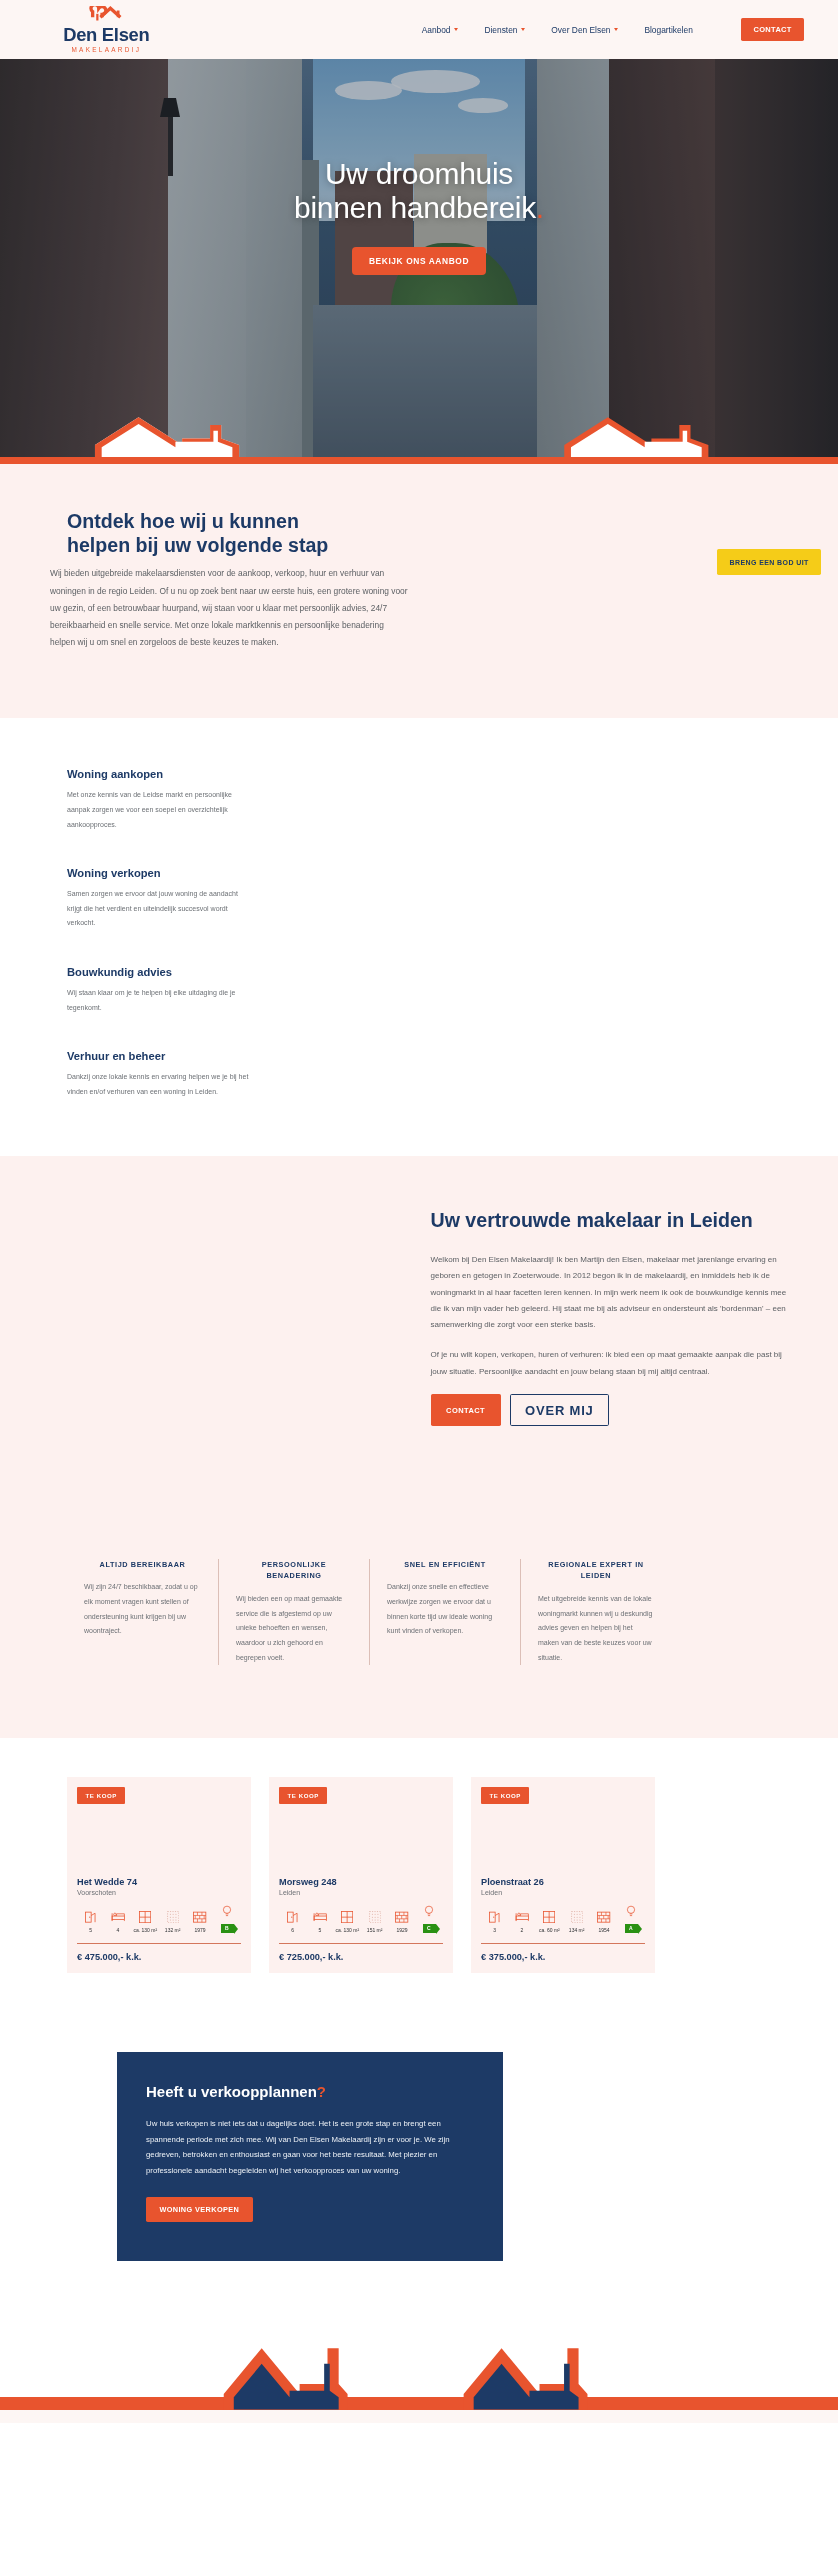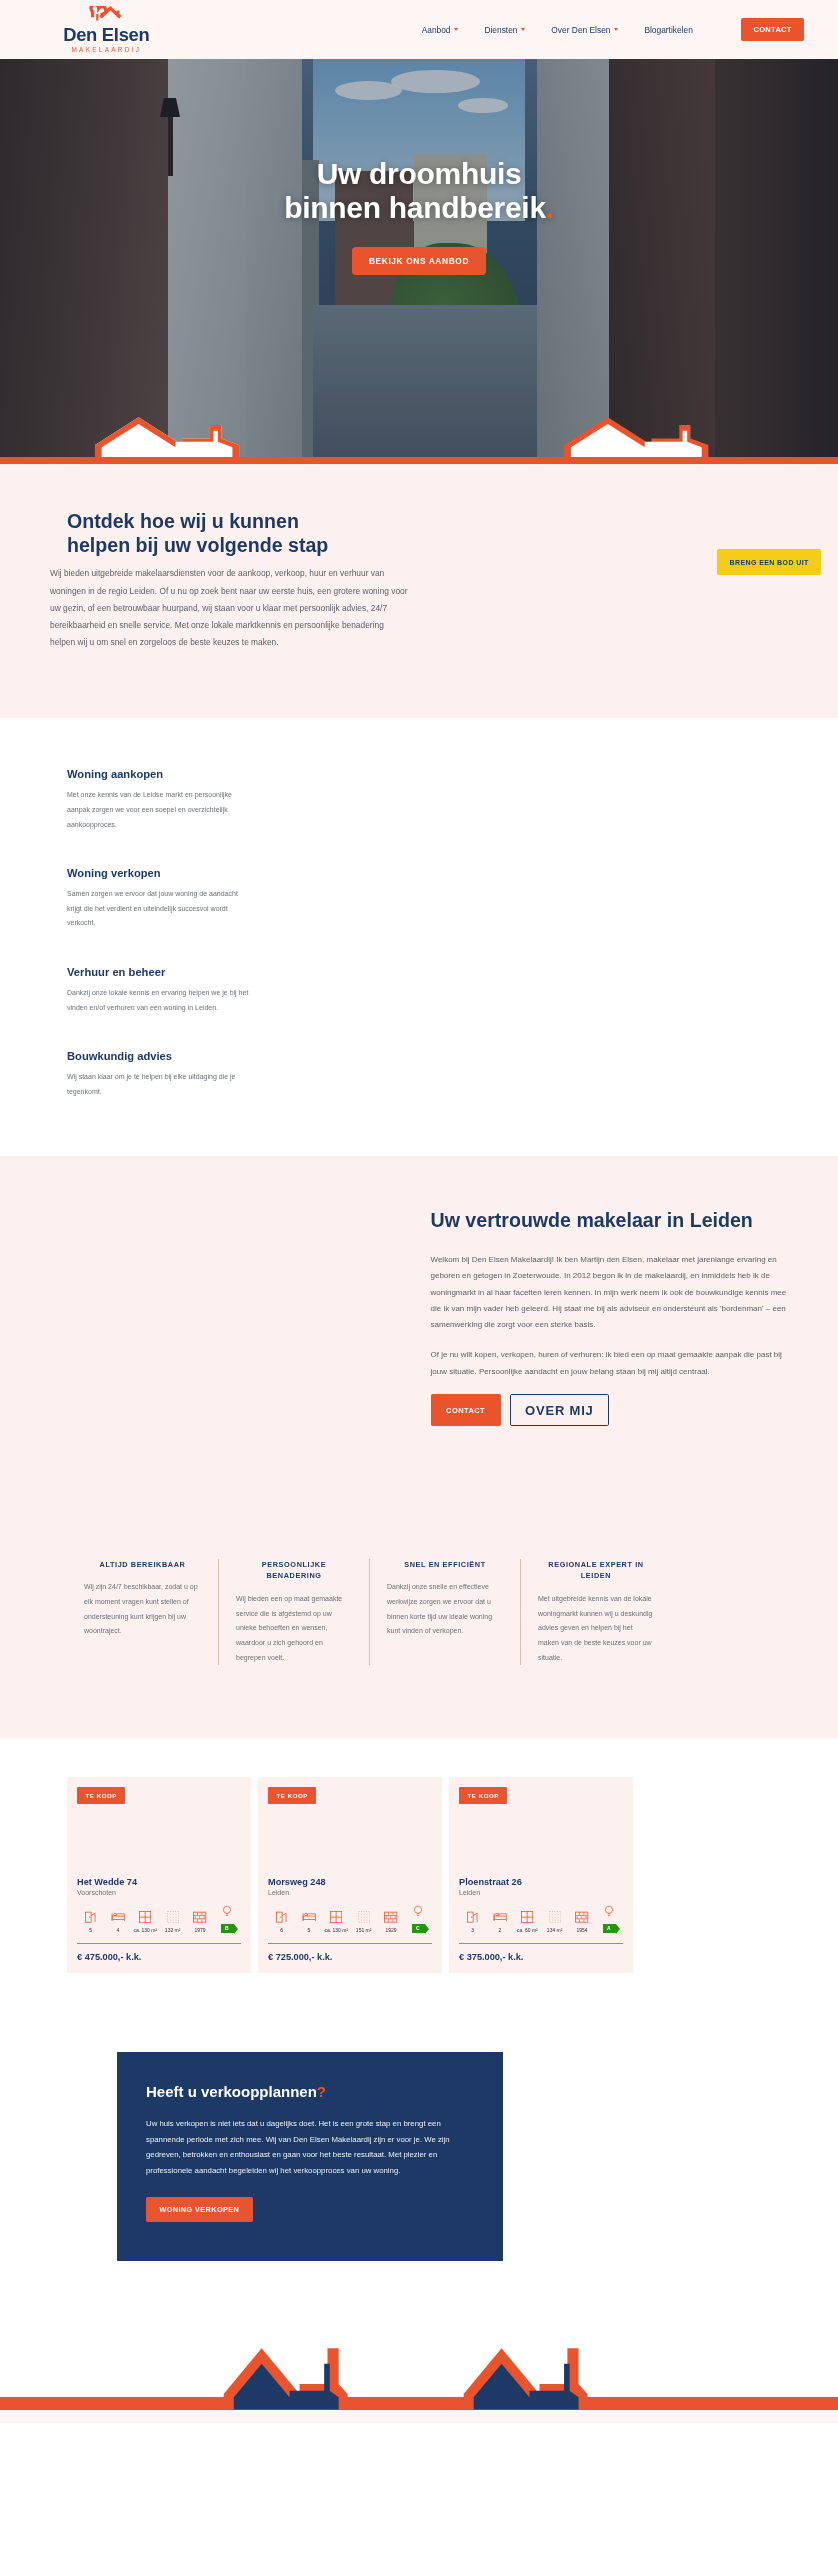--- a/index.html
+++ b/index.html
@@ -56,21 +56,21 @@
     position:absolute; left:313px; top:0; width:212px; height:162px;
     background: linear-gradient(180deg,#7fb4dd 0%, #a9cfe8 60%, #cfe2ef 100%);
   }
   .cloud { position:absolute; background:rgba(255,255,255,.85); border-radius:50%; }
   .bld { position:absolute; }
   .hero-overlay { position:absolute; inset:0; background:rgba(24,40,62,.34); }
   .hero-content {
     position:absolute; left:0; right:0; top:98px; text-align:center; z-index:5;
   }
   .hero-title {
-    color:#fff; font-weight:700; font-size:30px; line-height:1.12;
+    color:#fff; font-weight:400; font-size:30px; line-height:1.12;
     letter-spacing:-0.3px; text-shadow:0 1.1px 7.8px rgba(0,0,0,.35);
   }
   .hero-dot { color:#e8542e; }
   .hero-btn {
     background:#e8542e; color:#fff; font-size:8.4px; font-weight:700;
     letter-spacing:0.6px; padding:9px 17px; margin-top:22.4px; border-radius:4px;
   }
   .house-divider { position:absolute; left:0; bottom:0; width:838px; height:50px; z-index:6; }
   .hero-bottom-bar { position:absolute; left:0; bottom:0; width:838px; height:6.7px; background:#e8542e; z-index:7;}
 
@@ -119,21 +119,21 @@
   
   .usps { background:#fdf1ef; padding: 56px 0 73px 0; }
   .usp-grid { width:738px; margin:0 auto; display:flex; padding-left:17px;}
   .usp-col { width:151px; padding: 0 17px; position:relative; }
   .usp-col + .usp-col { border-left:0.6px solid #dcbfb7; }
   .usp-t { font-size:7.3px; font-weight:700; letter-spacing:0.6px; color:#1d3a66; line-height:1.6; margin-bottom:10px; text-align:center;}
   .usp-p { font-size:7px; line-height:2.1; color:#6c7075; }
 
   
   .props { background:#ffffff; padding: 39px 0 45px 0; }
-  .prop-grid { width:738px; margin:0 auto; display:flex; gap:7px; padding-left:17px;}
+  .prop-grid { width:738px; margin:0 auto; display:flex; gap:18px; padding-left:17px;}
   .card { width: 184px; background:#fdf1ef; position:relative; }
   .card-img { height:96px; background:#fdf1ef; position:relative; }
   .badge {
     position:absolute; left:10px; top:10px; background:#e8542e; color:#fff;
     font-size:6.1px; font-weight:700; letter-spacing:0.6px; padding:5px 8.4px; border-radius:1.1px;
   }
   .card-body { padding: 3.4px 10px 11.2px 10px; }
   .card-title { font-size:9.2px; font-weight:700; color:#1d3a66; }
   .card-city { font-size:7px; color:#6c7075; margin-top:2.2px; margin-bottom:9px;}
   .spec-row { display:flex; align-items:flex-end; gap:0; }
@@ -269,26 +269,26 @@
     <div class="svc-wrap">
       <div class="svc-item">
         <div class="svc-title">Woning aankopen</div>
         <div class="svc-text">Met onze kennis van de Leidse markt en persoonlijke aanpak zorgen we voor een soepel en overzichtelijk aankoopproces.</div>
       </div>
       <div class="svc-item">
         <div class="svc-title">Woning verkopen</div>
         <div class="svc-text">Samen zorgen we ervoor dat jouw woning de aandacht krijgt die het verdient en uiteindelijk succesvol wordt verkocht.</div>
       </div>
       <div class="svc-item">
+        <div class="svc-title">Bouwkundig advies</div>
+        <div class="svc-text">Wij staan klaar om je te helpen bij elke uitdaging die je tegenkomt.</div>
+      </div>
+      <div class="svc-item">
         <div class="svc-title">Verhuur en beheer</div>
         <div class="svc-text">Dankzij onze lokale kennis en ervaring helpen we je bij het vinden en/of verhuren van een woning in Leiden.</div>
-      </div>
-      <div class="svc-item">
-        <div class="svc-title">Bouwkundig advies</div>
-        <div class="svc-text">Wij staan klaar om je te helpen bij elke uitdaging die je tegenkomt.</div>
       </div>
     </div>
   </div>
 
   <div class="about">
     <div class="about-grid">
       <div class="about-img"></div>
       <div class="about-right">
         <h2 class="about-h">Uw vertrouwde makelaar in Leiden</h2>
         <p class="about-p">Welkom bij Den Elsen Makelaardij! Ik ben Martijn den Elsen, makelaar met jarenlange ervaring en geboren en getogen in Zoeterwoude. In 2012 begon ik in de makelaardij, en inmiddels heb ik de woningmarkt in al haar facetten leren kennen. In mijn werk neem ik ook de bouwkundige kennis mee die ik van mijn vader heb geleerd. Hij staat me bij als adviseur en ondersteunt als 'bordenman' – een samenwerking die zorgt voor een sterke basis.</p>

